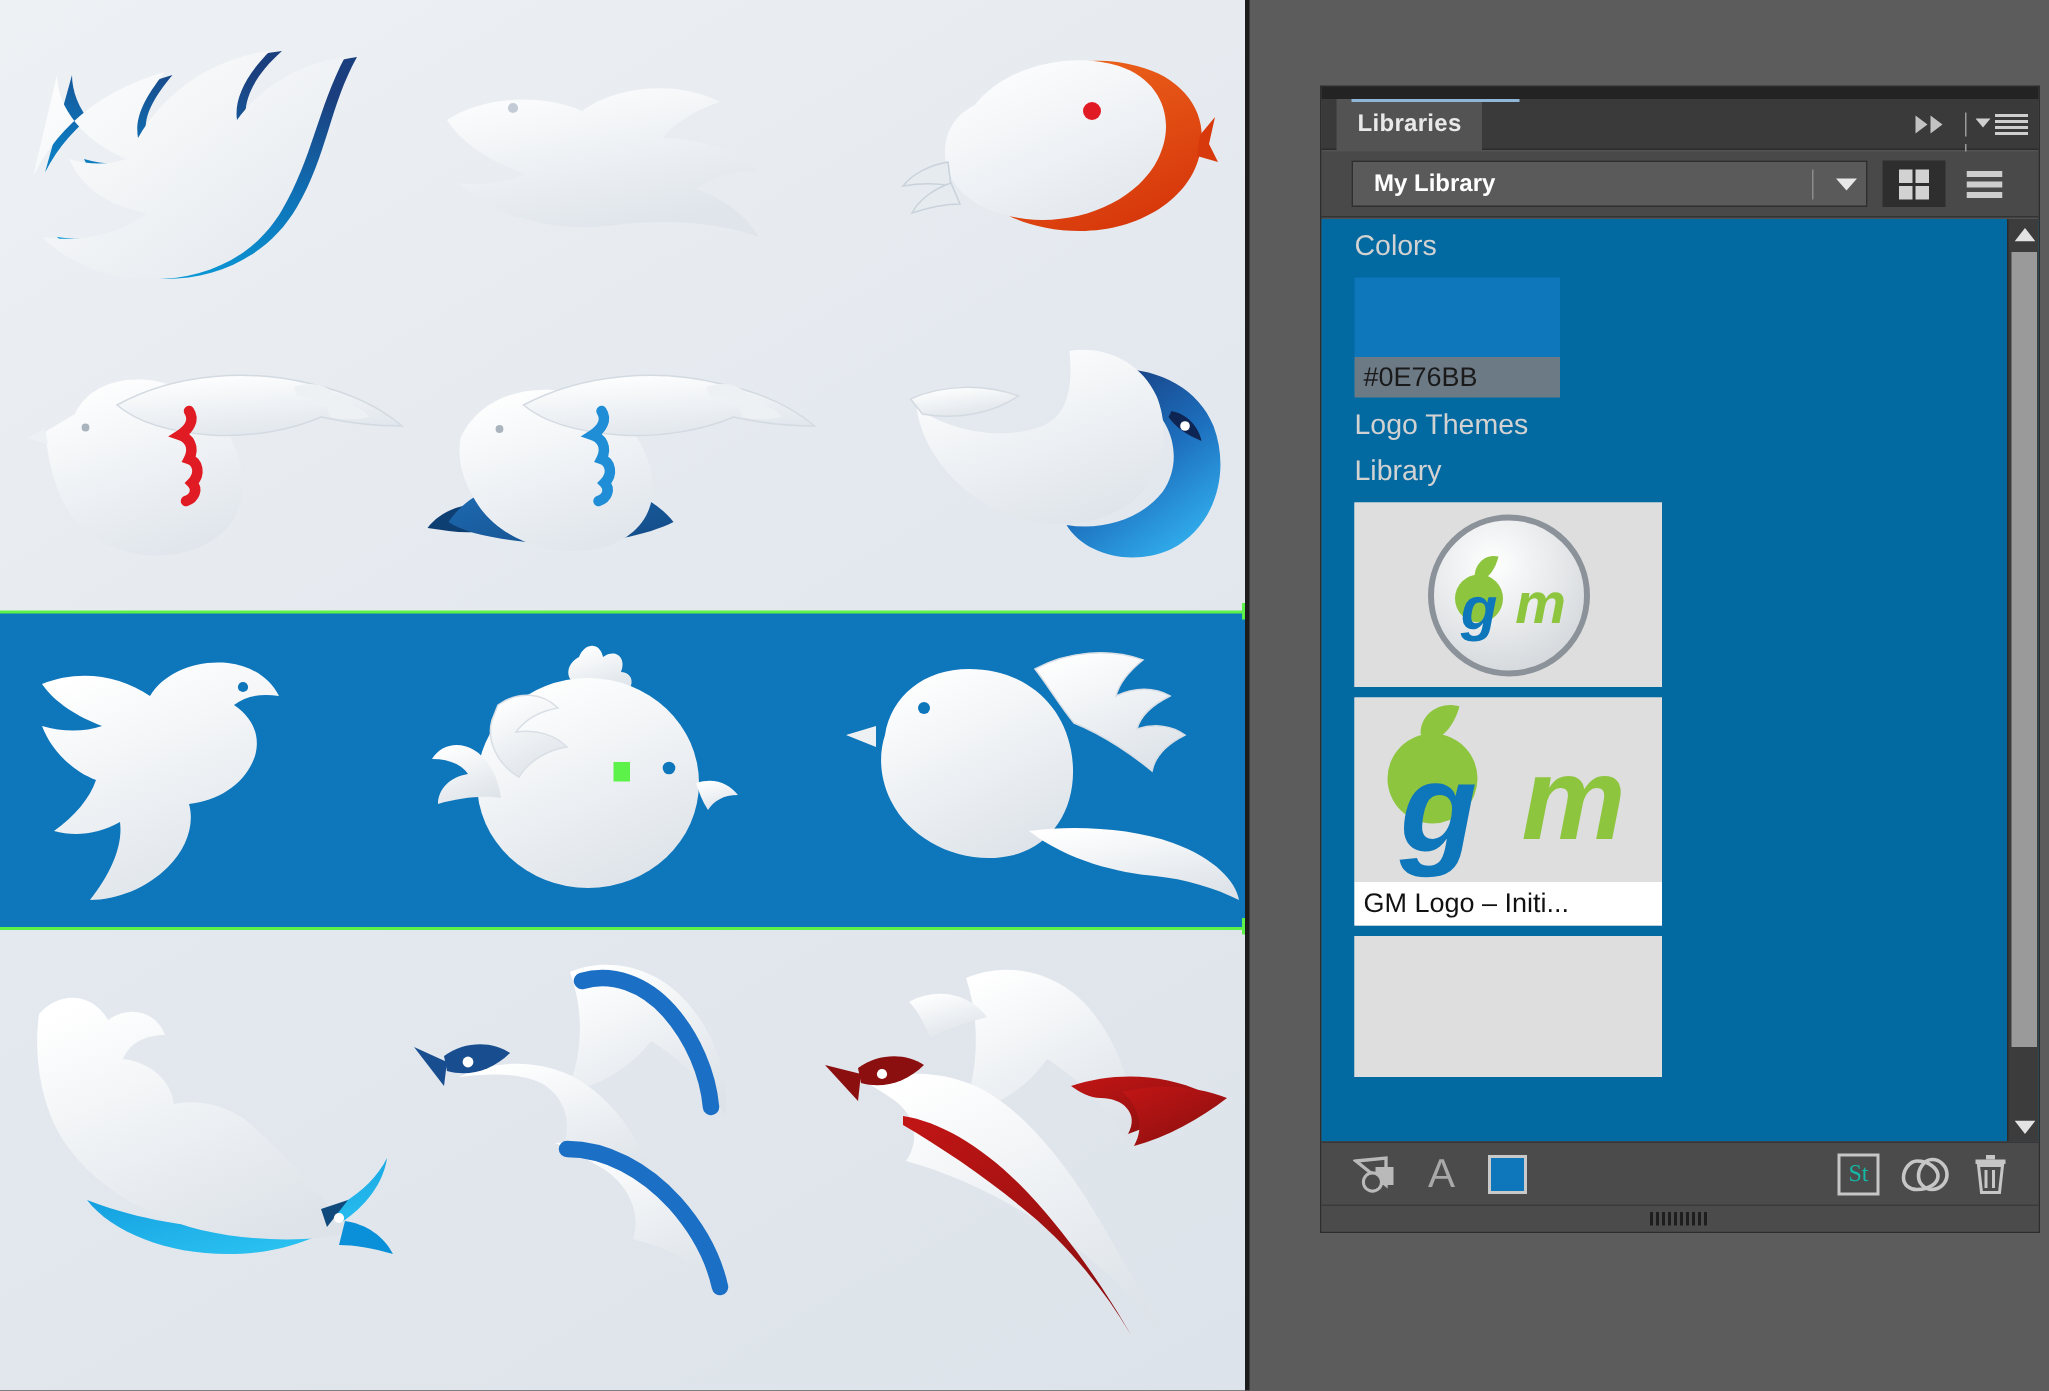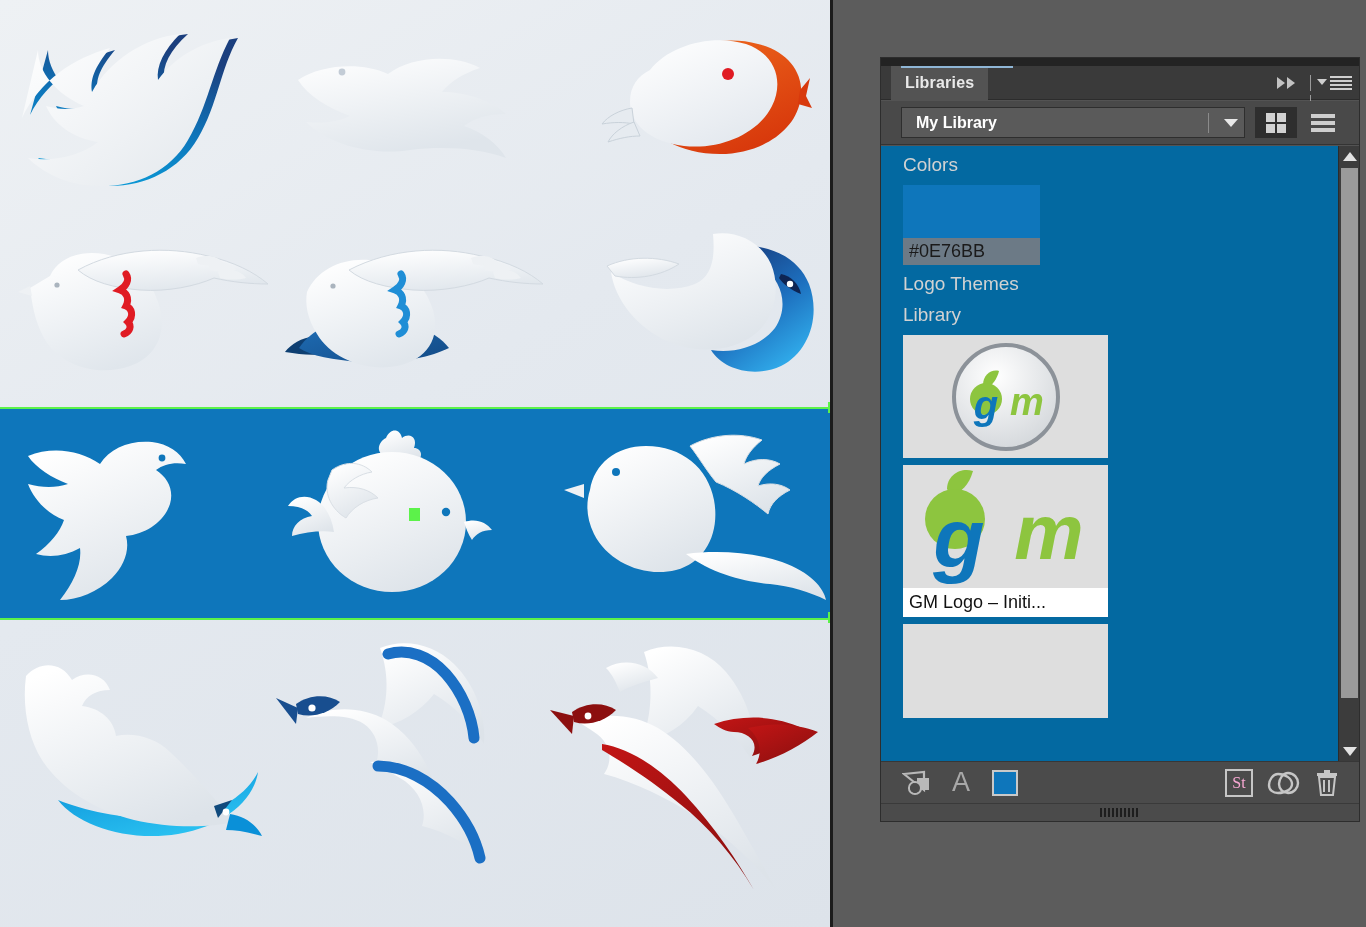--- a/index.html
+++ b/index.html
@@ -608,21 +608,21 @@
         <div class="tb-icon">
           <span style="font-size:27px;color:#a8a8a8;">A</span>
         </div>
         <div class="tb-icon">
           <span id="tb-color-chip"></span>
         </div>
       </div>
 
       <div id="tb-right">
         <div class="tb-icon">
-          <span style="display:flex;align-items:center;justify-content:center;width:28px;height:28px;border:2px solid #c6c6c6;font-size:16px;color:#f9a8d4;font-family:'Liberation Serif',serif;">St</span>
+          <span style="display:flex;align-items:center;justify-content:center;width:28px;height:28px;border:2px solid #c6c6c6;font-size:16px;color:#14b8a6;font-family:'Liberation Serif',serif;">St</span>
         </div>
         <div class="tb-icon">
           <svg width="34" height="26" viewBox="0 0 34 26">
             <path d="M12,4 C20,4 26,9 26,14 C26,19 20,23 12,23 C7,23 3,20 3,15 C3,10 7,4 12,4 Z" fill="none" stroke="#c6c6c6" stroke-width="2.4"></path>
             <path d="M22,3 C28,3 32,8 32,13 C32,18 28,23 22,23 C17,23 13,19 13,14 C13,9 17,3 22,3 Z" fill="none" stroke="#c6c6c6" stroke-width="2.4"></path>
           </svg>
         </div>
         <div class="tb-icon">
           <svg width="24" height="28" viewBox="0 0 24 28">
             <rect x="2" y="4" width="20" height="3" fill="#c6c6c6"></rect>

